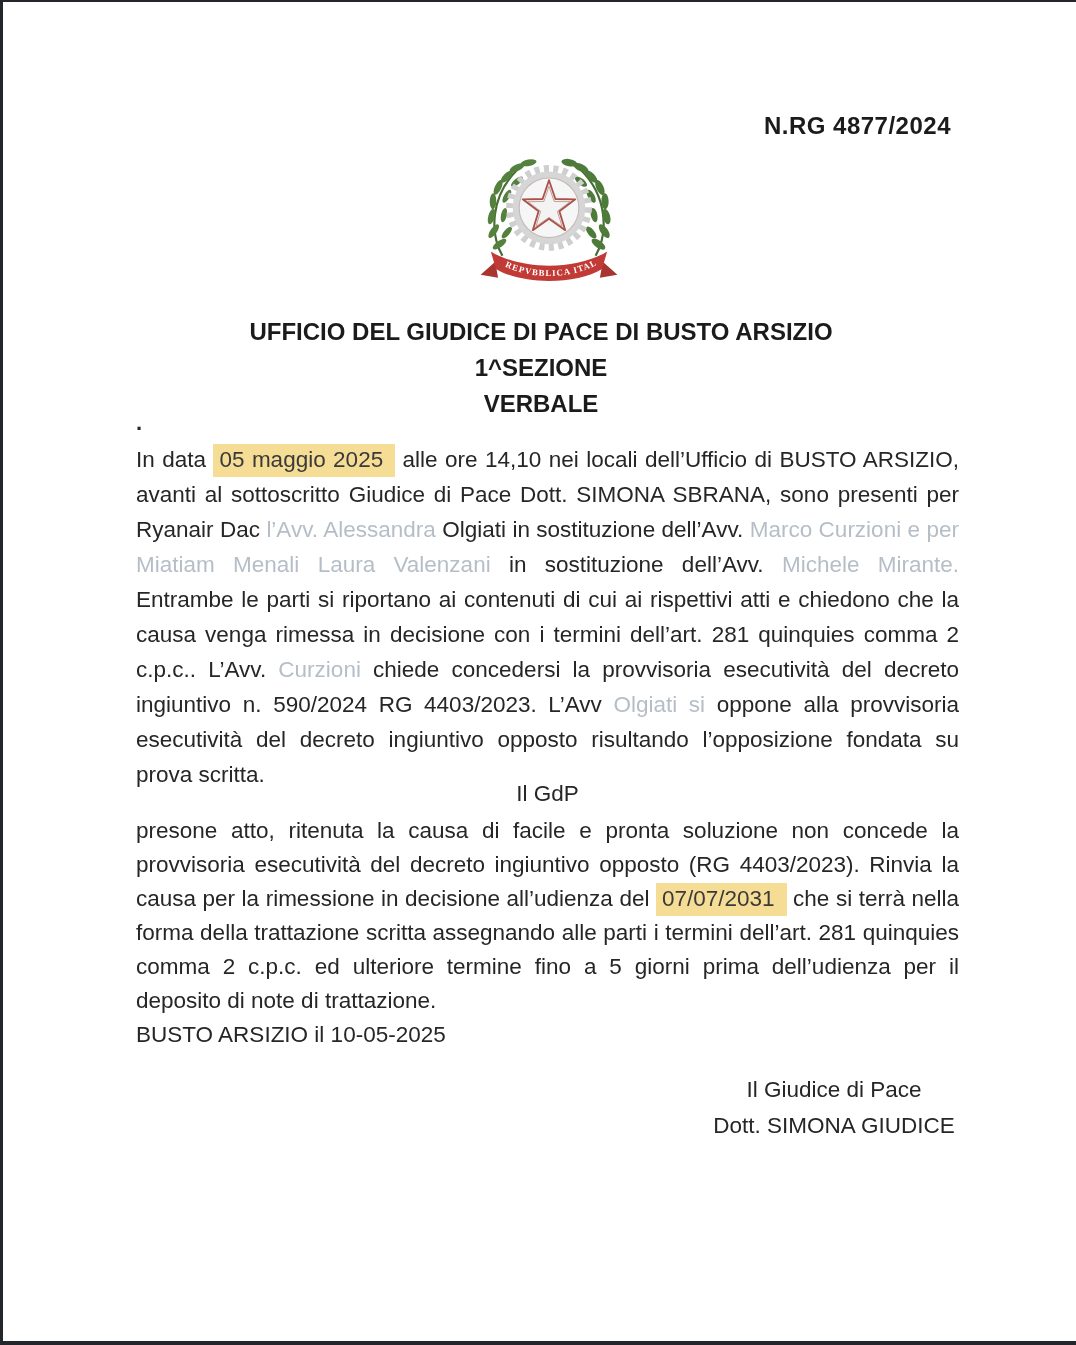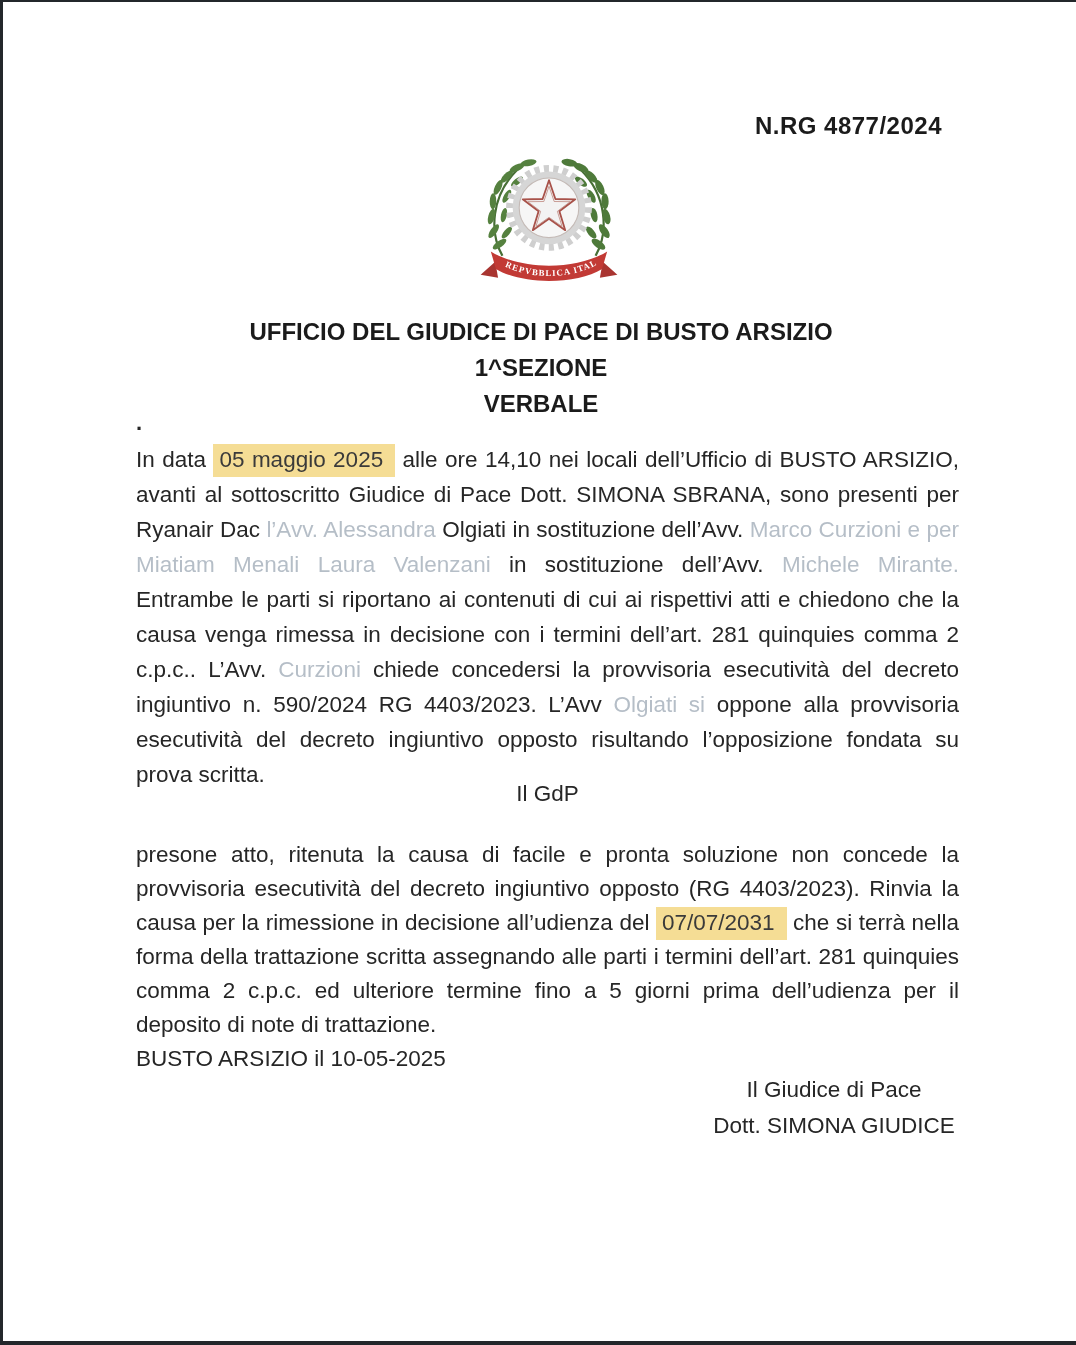--- a/index.html
+++ b/index.html
@@ -14,21 +14,21 @@
     background:#ffffff;
     box-sizing:border-box;
     border-left:3px solid #23272b;
     border-top:2px solid #23272b;
     border-bottom:4px solid #23272b;
     font-family:"Liberation Sans", sans-serif;
     color:var(--ink);
     overflow:hidden;
   }
   .case-number{
-    position:absolute;top:110px;right:134px;
+    position:absolute;top:110px;right:125px;
     font-size:24px;font-weight:700;color:#1b1b1b;
     letter-spacing:0.5px;
   }
   .emblem{
     position:absolute;top:140px;left:466px;
     width:160px;height:152px;
   }
   .doc-title{
     position:absolute;top:312px;left:0;width:1076px;
     text-align:center;font-weight:700;font-size:24px;
@@ -41,21 +41,21 @@
   .para1{
     position:absolute;top:440px;left:133px;width:823px;
     font-size:22.5px;line-height:35px;
     text-align:justify;
   }
   .gdp-line{
     position:absolute;top:774px;left:133px;width:823px;
     text-align:center;font-size:22.5px;line-height:35px;
   }
   .body-lower{
-    position:absolute;top:836px;left:133px;width:823px;
+    position:absolute;top:812px;left:133px;width:823px;
     font-size:22.5px;line-height:34px;
   }
   .para2{text-align:justify;}
   .place-date{text-align:left;margin-top:0;}
   .signature{
     position:absolute;top:1070px;right:112px;width:260px;
     text-align:center;font-size:22.5px;line-height:36px;
   }
   .signature .role{}
   .seg-normal{color:var(--ink);}

